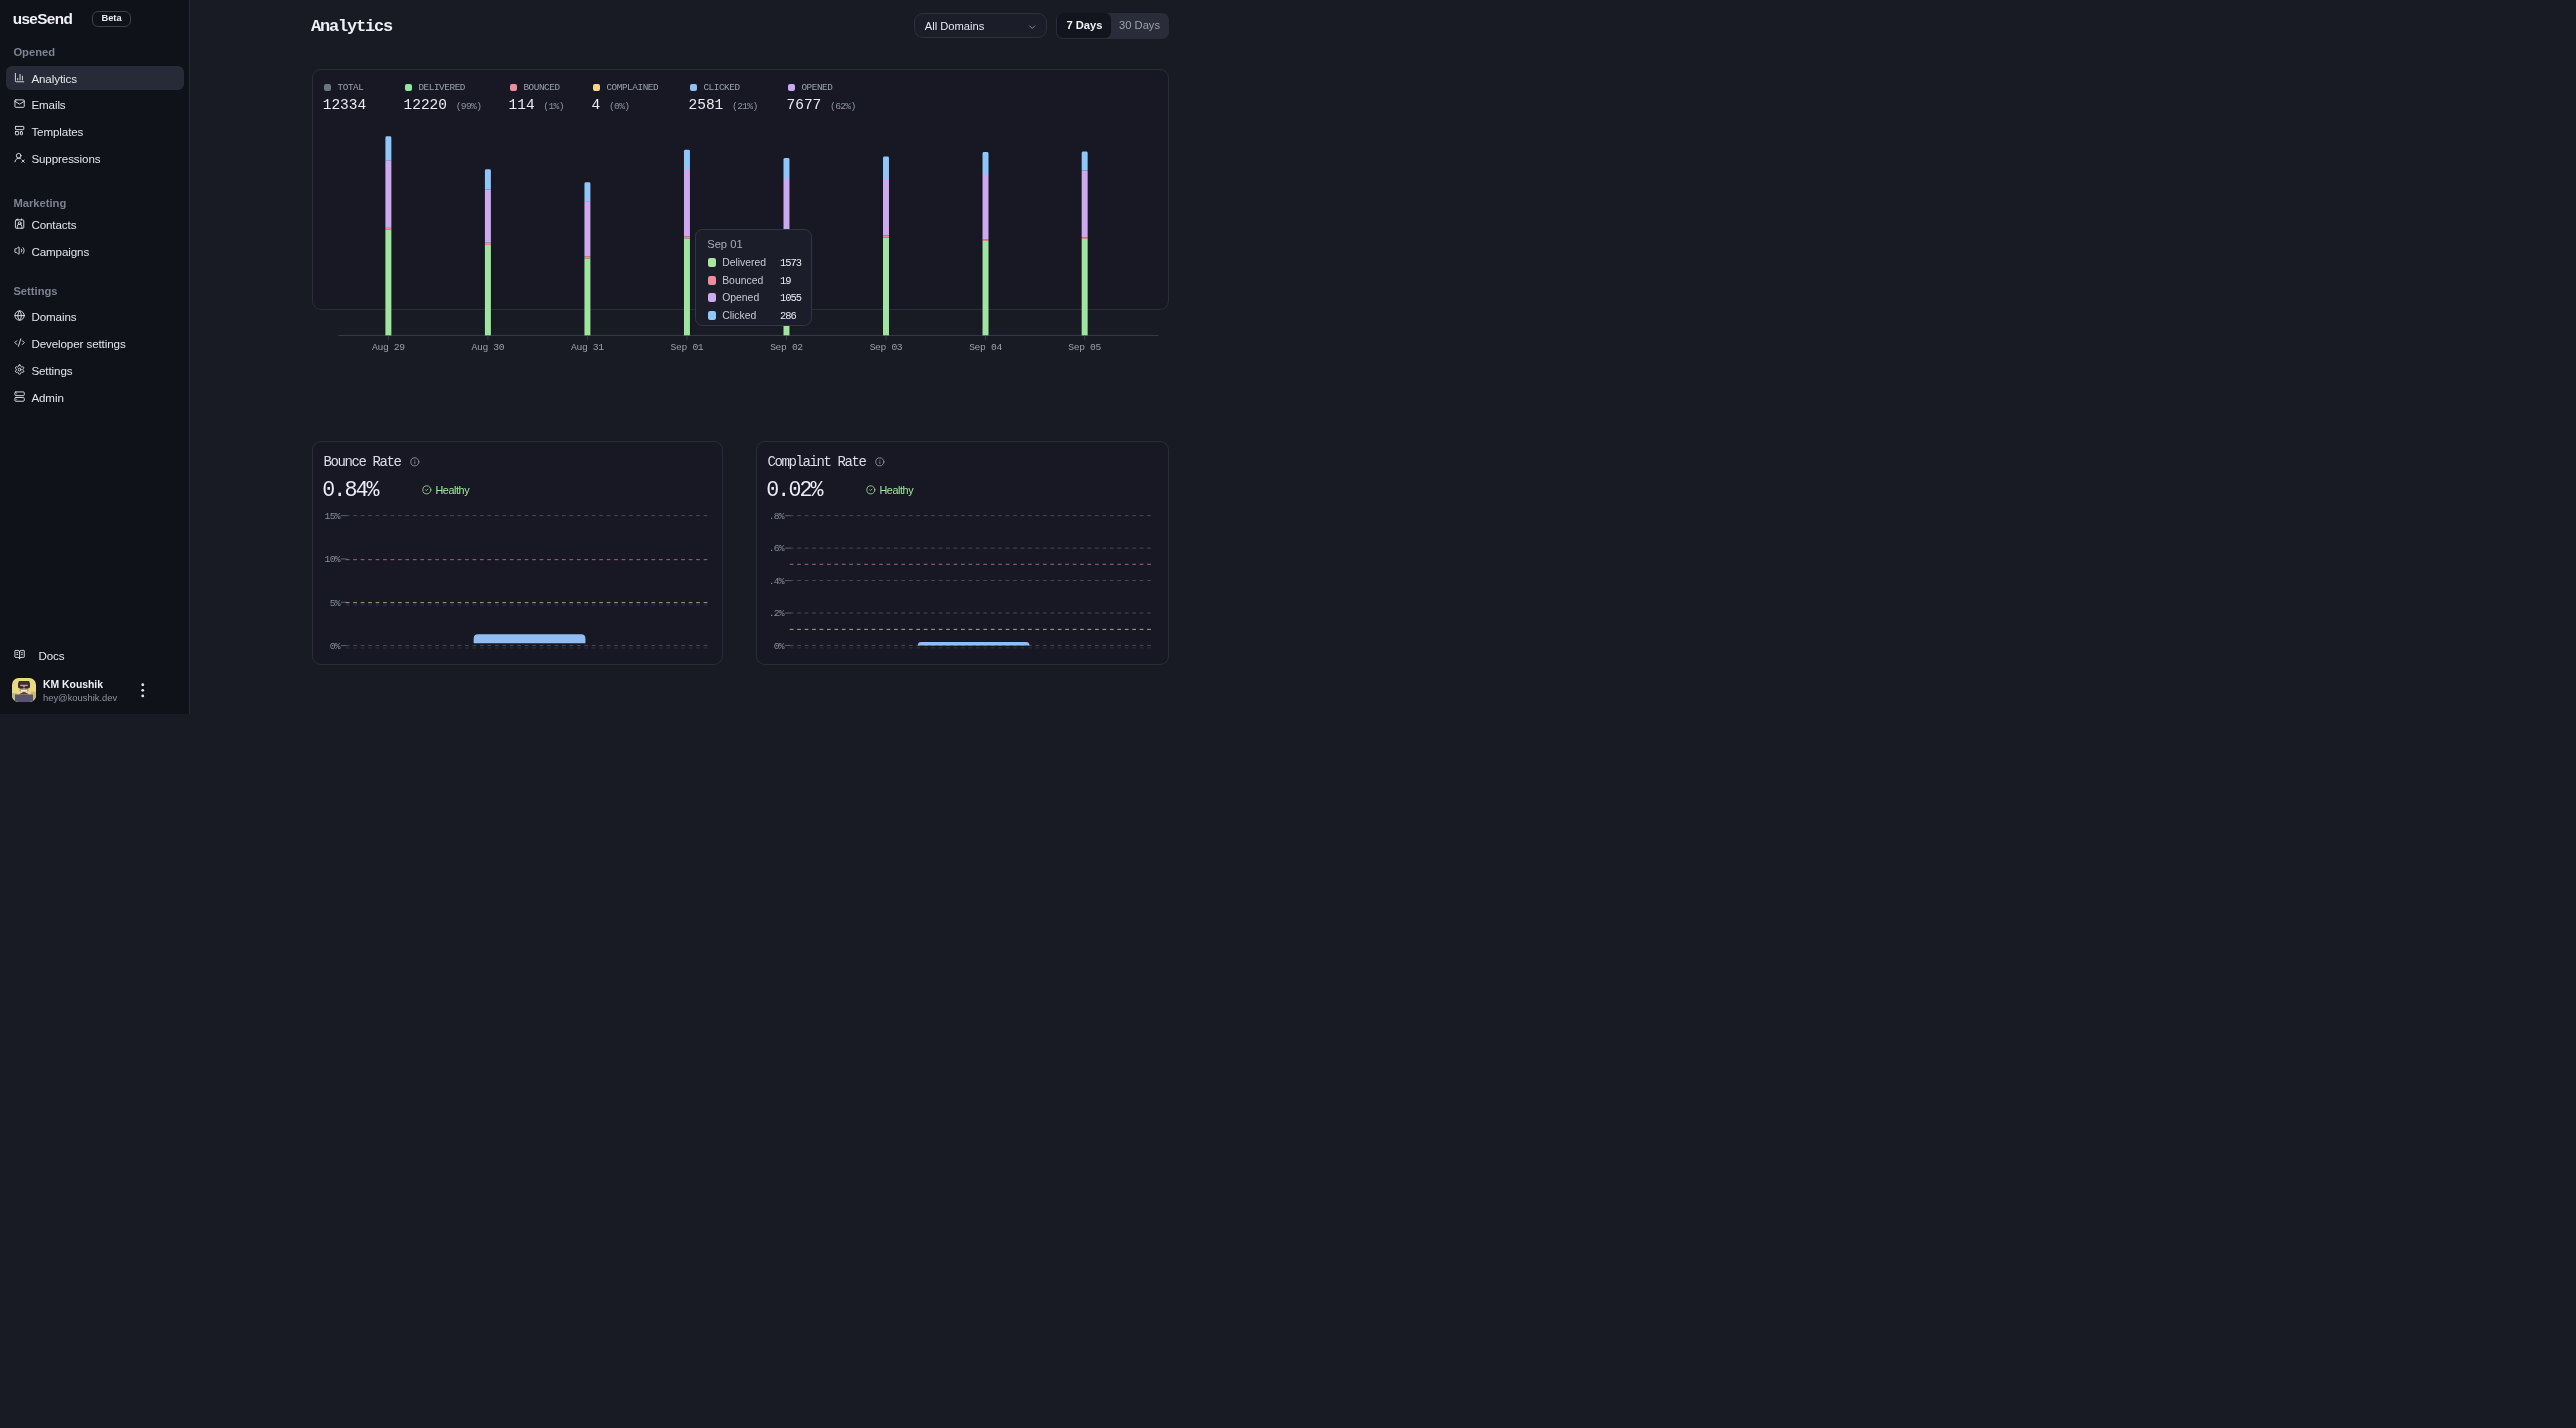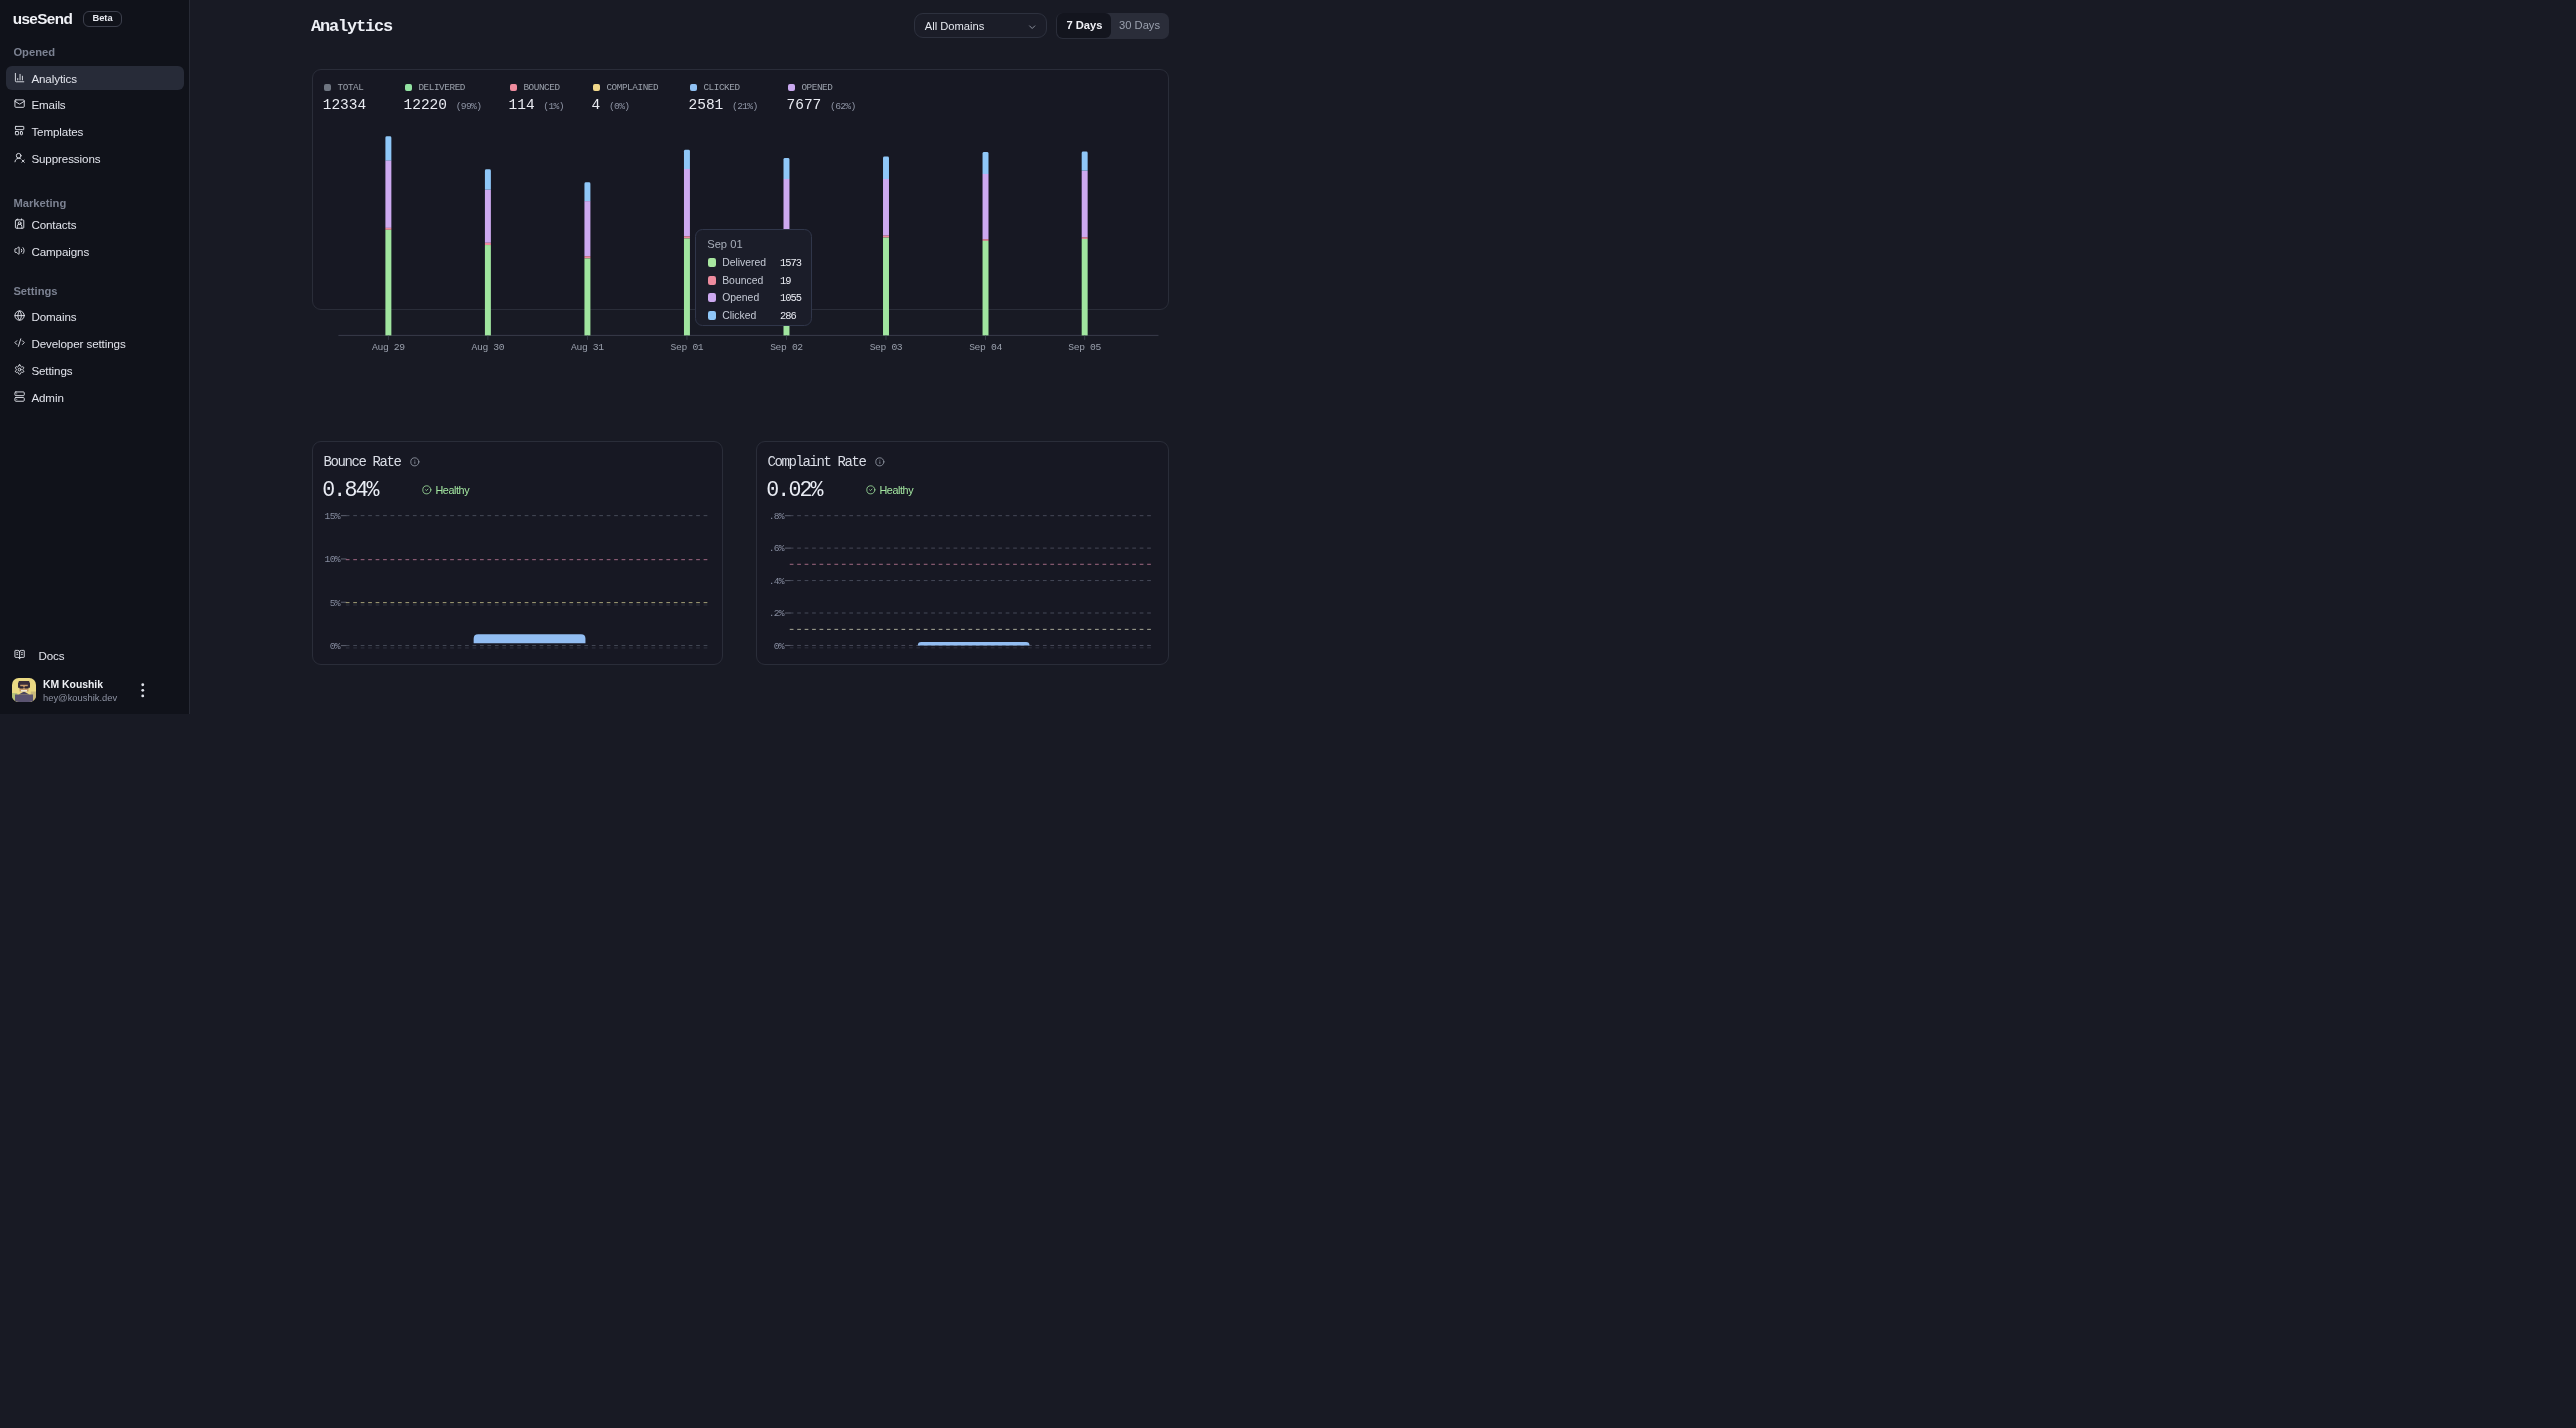--- a/index.html
+++ b/index.html
@@ -4,21 +4,21 @@
 <style>
   * { margin:0; padding:0; box-sizing:border-box; }
   html,body { width:1288px; height:714px; overflow:hidden; }
   body { background:#181a24; font-family:"Liberation Sans", sans-serif; position:relative; }
   .mono { font-family:"Liberation Mono", monospace; }
 
   
   #sidebar { position:absolute; left:0; top:0; width:190px; height:714px; background:#10121a; border-right:0.7px solid #272a35; }
   #logo { position:absolute; left:12.7px; top:9.7px; display:flex; align-items:center; }
   #logo .name { font-size:15.3px; font-weight:700; color:#f1f2f7; letter-spacing:-0.6px; }
-  #logo .beta { margin-left:11px; font-size:9.3px; font-weight:700; color:#e8eaf1; border:0.7px solid #3c3f4c; border-radius:6px; padding:1.5px 8.2px 2.2px; }
+  #logo .beta { margin-left:20px; font-size:9.3px; font-weight:700; color:#e8eaf1; border:0.7px solid #3c3f4c; border-radius:6px; padding:1.5px 8.2px 2.2px; }
   .sect { position:absolute; left:13.4px; font-size:11.2px; font-weight:700; color:#7c8292; }
   .item { position:absolute; left:6px; width:178px; height:24px; border-radius:6px; display:flex; align-items:center; color:#e2e4ec; font-size:11.6px; letter-spacing:-0.1px; }
   .item svg { margin-left:7.5px; width:11.2px; height:11.2px; flex:none; }
   .item span { margin-left:6.7px; }
   .item.active { background:#272b38; }
 
   #docs { top:643px;gap:7px; }
   #user { position:absolute; left:12px; top:678px; width:166px; height:24px; }
   #user .av { position:absolute; left:0; top:0; width:24px; height:24px; border-radius:6.7px; overflow:hidden; }
   #user .nm { position:absolute; left:31px; top:0.7px; font-size:10.4px; font-weight:700; color:#eef0f5; white-space:nowrap; }

